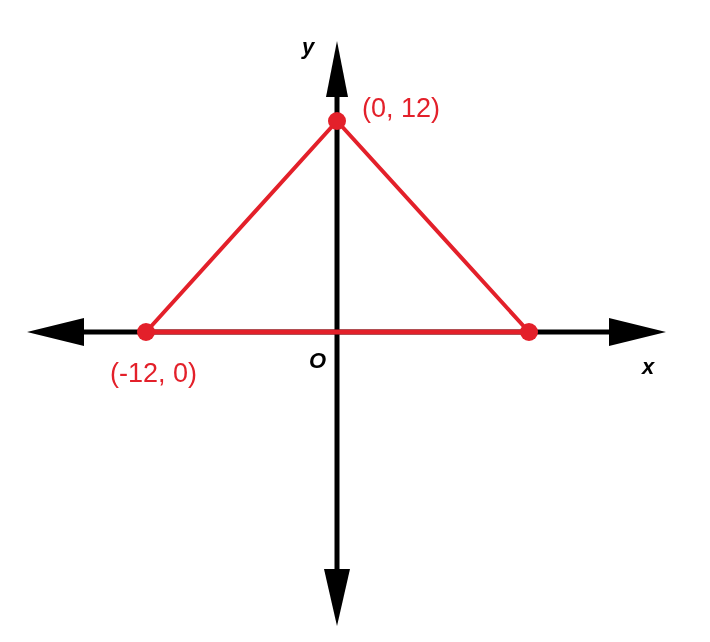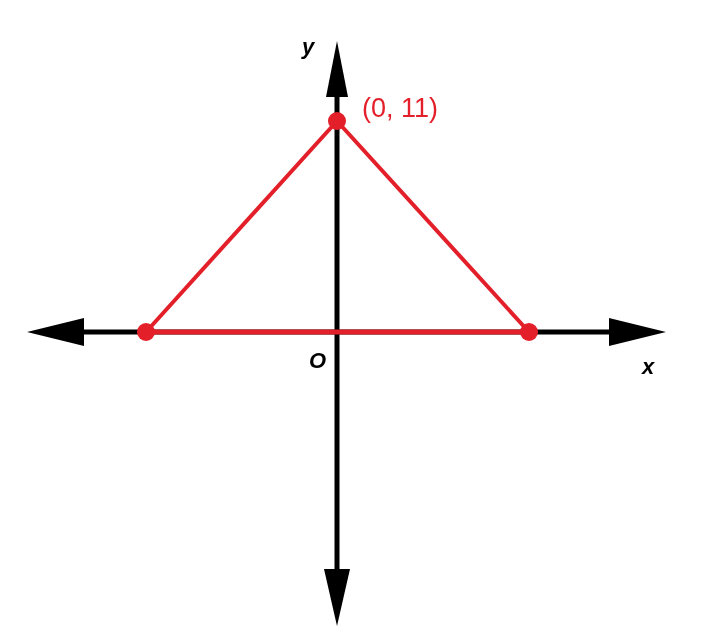--- a/index.html
+++ b/index.html
@@ -33,14 +33,15 @@
       <circle cx="146" cy="332" r="9" fill="#e3202a"></circle>
       <circle cx="337" cy="121" r="9" fill="#e3202a"></circle>
       <circle cx="529" cy="332" r="9" fill="#e3202a"></circle>
     </g>
   </svg>
 
   <span class="lbl axis-label" style="left:302px; top:36px;">y</span>
   <span class="lbl axis-label" style="left:642px; top:356px;">x</span>
   <span class="lbl axis-label" style="left:309px; top:350px;">O</span>
 
-  <span class="lbl pt-label" style="left:362px; top:95px;">(0, 11)</span>
+  <span class="lbl pt-label" style="left:362px; top:95px;">(0, 12)</span>
+  <span class="lbl pt-label" style="left:110px; top:360px;">(-12, 0)</span>
 </div>
 
 </body></html>

